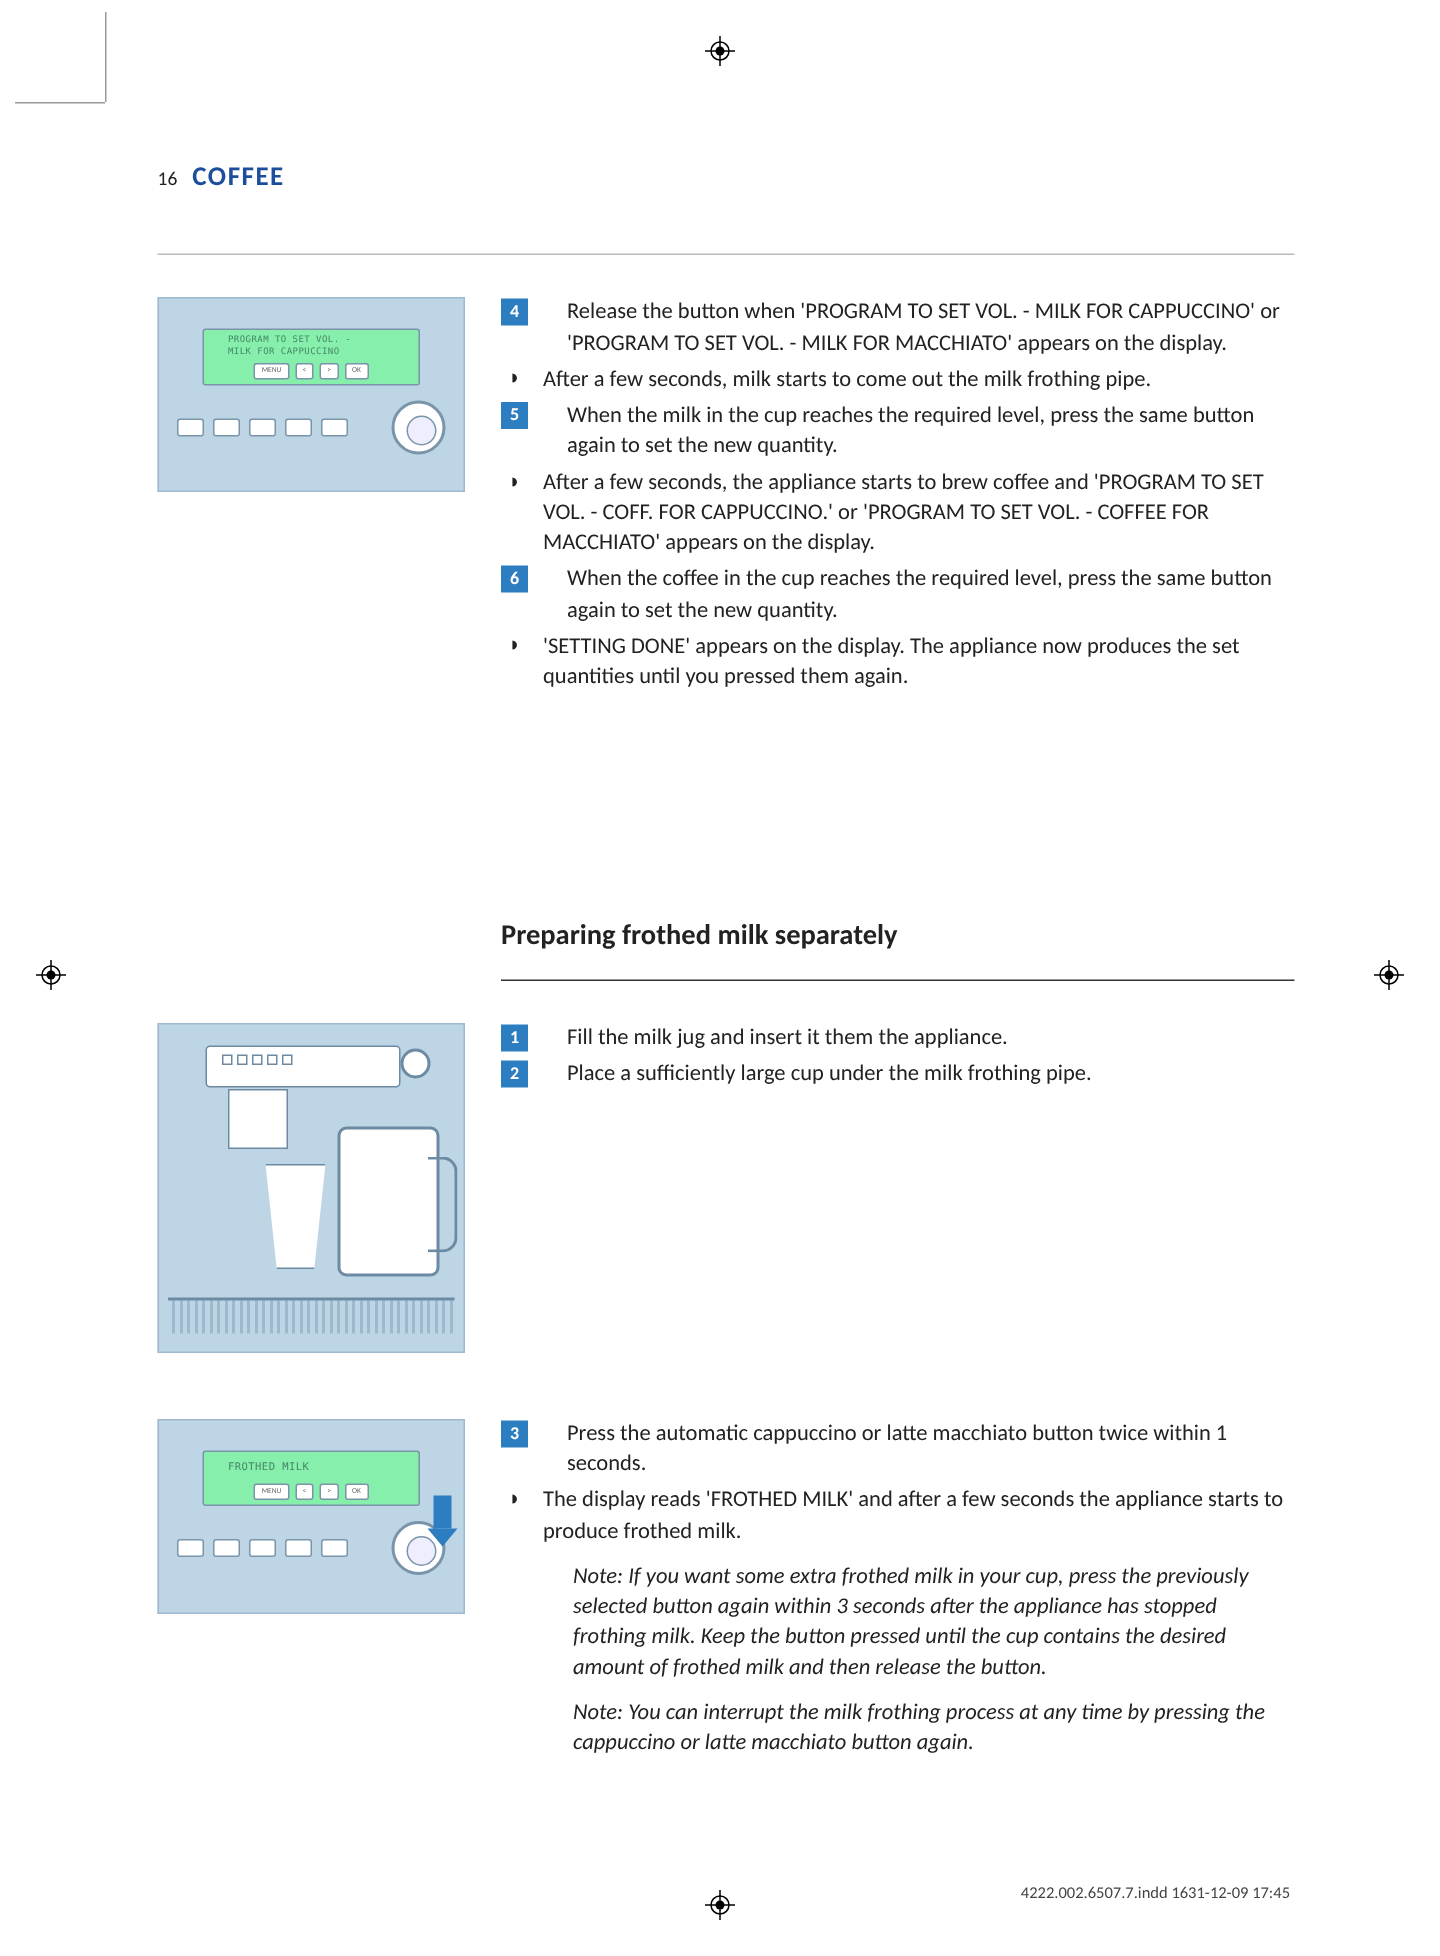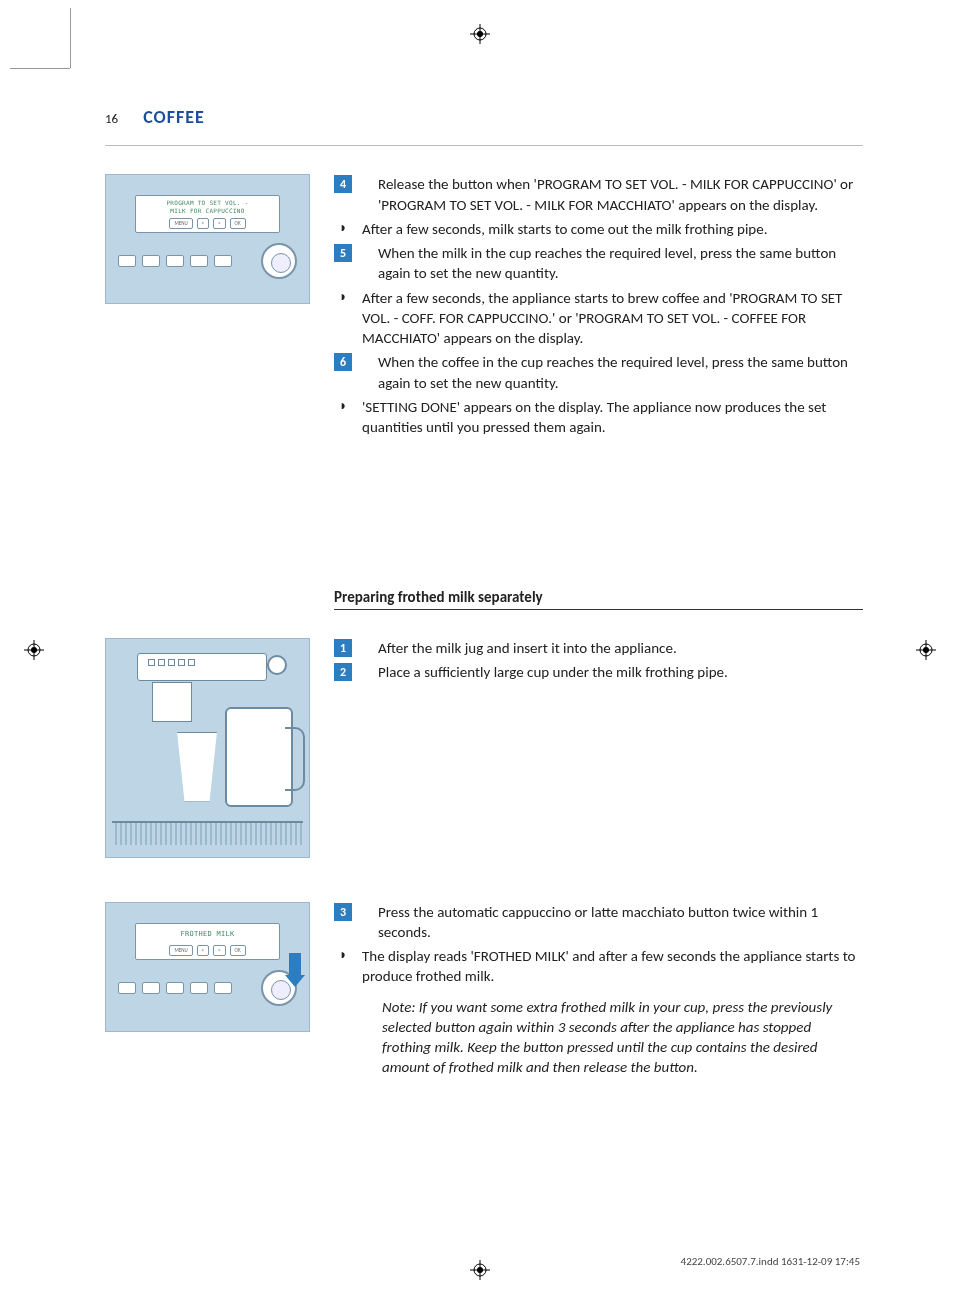--- a/index.html
+++ b/index.html
@@ -29,49 +29,48 @@
   .page {
     position: absolute;
     left: 105px;
     top: 105px;
     width: 758px;
   }
 
   .header {
     display: flex;
     align-items: baseline;
-    gap: 25px;
-    margin-bottom: 16px;
+    gap: 10px;
+    margin-bottom: 40px;
   }
   .page-num { font-size: 13px; color: #222; }
   .lang { color: #1C4E9C; font-weight: 700; letter-spacing: 1px; font-size: 18px; }
   .header-rule { border-bottom: 1px solid #bbb; margin-top: 3px; }
 
   .row { display: flex; gap: 24px; margin-bottom: 26px; }
   .thumb-col { width: 205px; flex: 0 0 205px; }
   .text-col { flex: 1; }
 
   .thumb {
     width: 205px;
     background: #BED5E6;
     border: 1px solid #9EB9CE;
     padding: 8px 6px 6px 6px;
     position: relative;
   }
   .thumb.h-small { height: 130px; }
   .thumb.h-big { height: 220px; }
 
   .lcd {
-    background: #ffffff;
+    background: #86efac;
     border: 1px solid #7A94AA;
     border-radius: 2px;
     width: 145px;
     margin: 12px auto 4px auto;
-    padding: 3px 4px;
-    text-align: center;
+    padding: 3px 16px;
   }
   .lcd .line { font-size: 6px; letter-spacing: 0.3px; color: #486; font-family: monospace; }
   .btnrow {
     display: flex; gap: 4px; justify-content: center; margin: 3px auto 0 auto;
   }
   .btnrow .b {
     border: 1px solid #7A94AA; border-radius: 2px;
     font-size: 5px; padding: 1px 4px; background: #fff; color: #666;
   }
   .controlstrip {
@@ -155,21 +154,21 @@
     flex: 0 0 18px; margin-top: 1px;
   }
   .step-body { flex: 1; margin-left: 16px; }
   .sub { display: flex; gap: 10px; margin: 2px 0 4px 0; }
   .bullet {
     width: 18px; flex: 0 0 18px; text-align: center;
     font-size: 14px; color: #222; line-height: 18px;
   }
 
   .section-title {
-    font-weight: 700; font-size: 15px; margin-bottom: 1px;
+    font-weight: 700; font-size: 19px; margin-bottom: 16px;
   }
   .sec-rule { border-bottom: 1px solid #333; margin-bottom: 14px; }
 
   .note { font-style: italic; margin-top: 10px; margin-left: 48px; }
 
   .footer {
     position: absolute;
     left: 105px; right: 100px;
     top: 1255px;
     display: flex; justify-content: flex-end;
@@ -305,21 +304,21 @@
           <div class="spout"></div>
           <div class="cup"></div>
           <div class="jug"></div>
           <div class="tray"></div>
         </div>
       </div>
     </div>
     <div class="text-col">
       <div class="step">
         <div class="num">1</div>
-        <div class="step-body">After the milk jug and insert it into the appliance.</div>
+        <div class="step-body">Fill the milk jug and insert it them the appliance.</div>
       </div>
       <div class="step">
         <div class="num">2</div>
         <div class="step-body">Place a sufficiently large cup under the milk frothing pipe.</div>
       </div>
     </div>
   </div>
 
   <div style="height:18px"></div>
 
@@ -349,20 +348,21 @@
     <div class="text-col">
       <div class="step">
         <div class="num">3</div>
         <div class="step-body">Press the automatic cappuccino or latte macchiato button twice within 1 seconds.</div>
       </div>
       <div class="sub">
         <div class="bullet">◗</div>
         <div>The display reads 'FROTHED MILK' and after a few seconds the appliance starts to produce frothed milk.</div>
       </div>
       <p class="note">Note: If you want some extra frothed milk in your cup, press the previously selected button again within 3 seconds after the appliance has stopped frothing milk. Keep the button pressed until the cup contains the desired amount of frothed milk and then release the button.</p>
+      <p class="note">Note: You can interrupt the milk frothing process at any time by pressing the cappuccino or latte macchiato button again.</p>
     </div>
   </div>
 </div>
 
 <div class="footer">
   <span>4222.002.6507.7.indd   16</span>
   <span>31-12-09   17:45</span>
 </div>
 
 </body></html>

